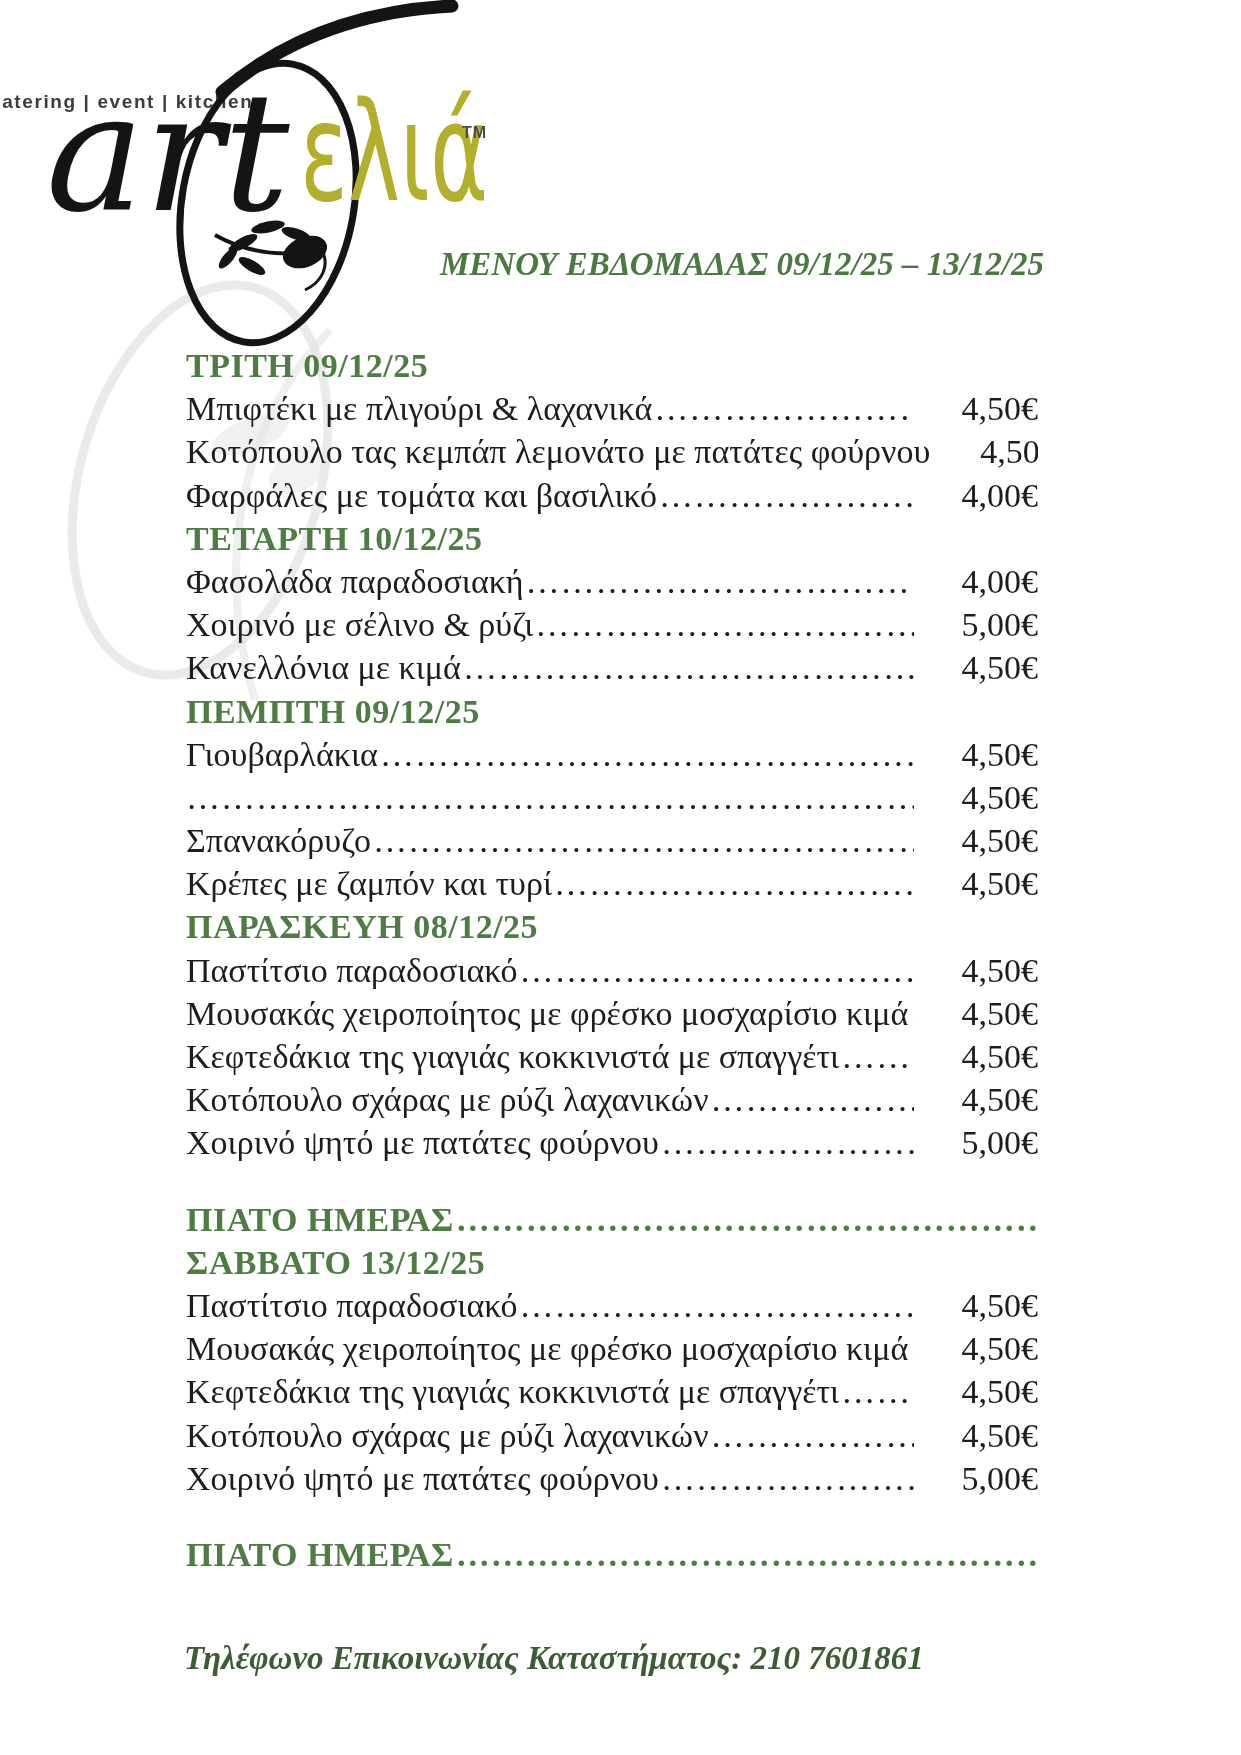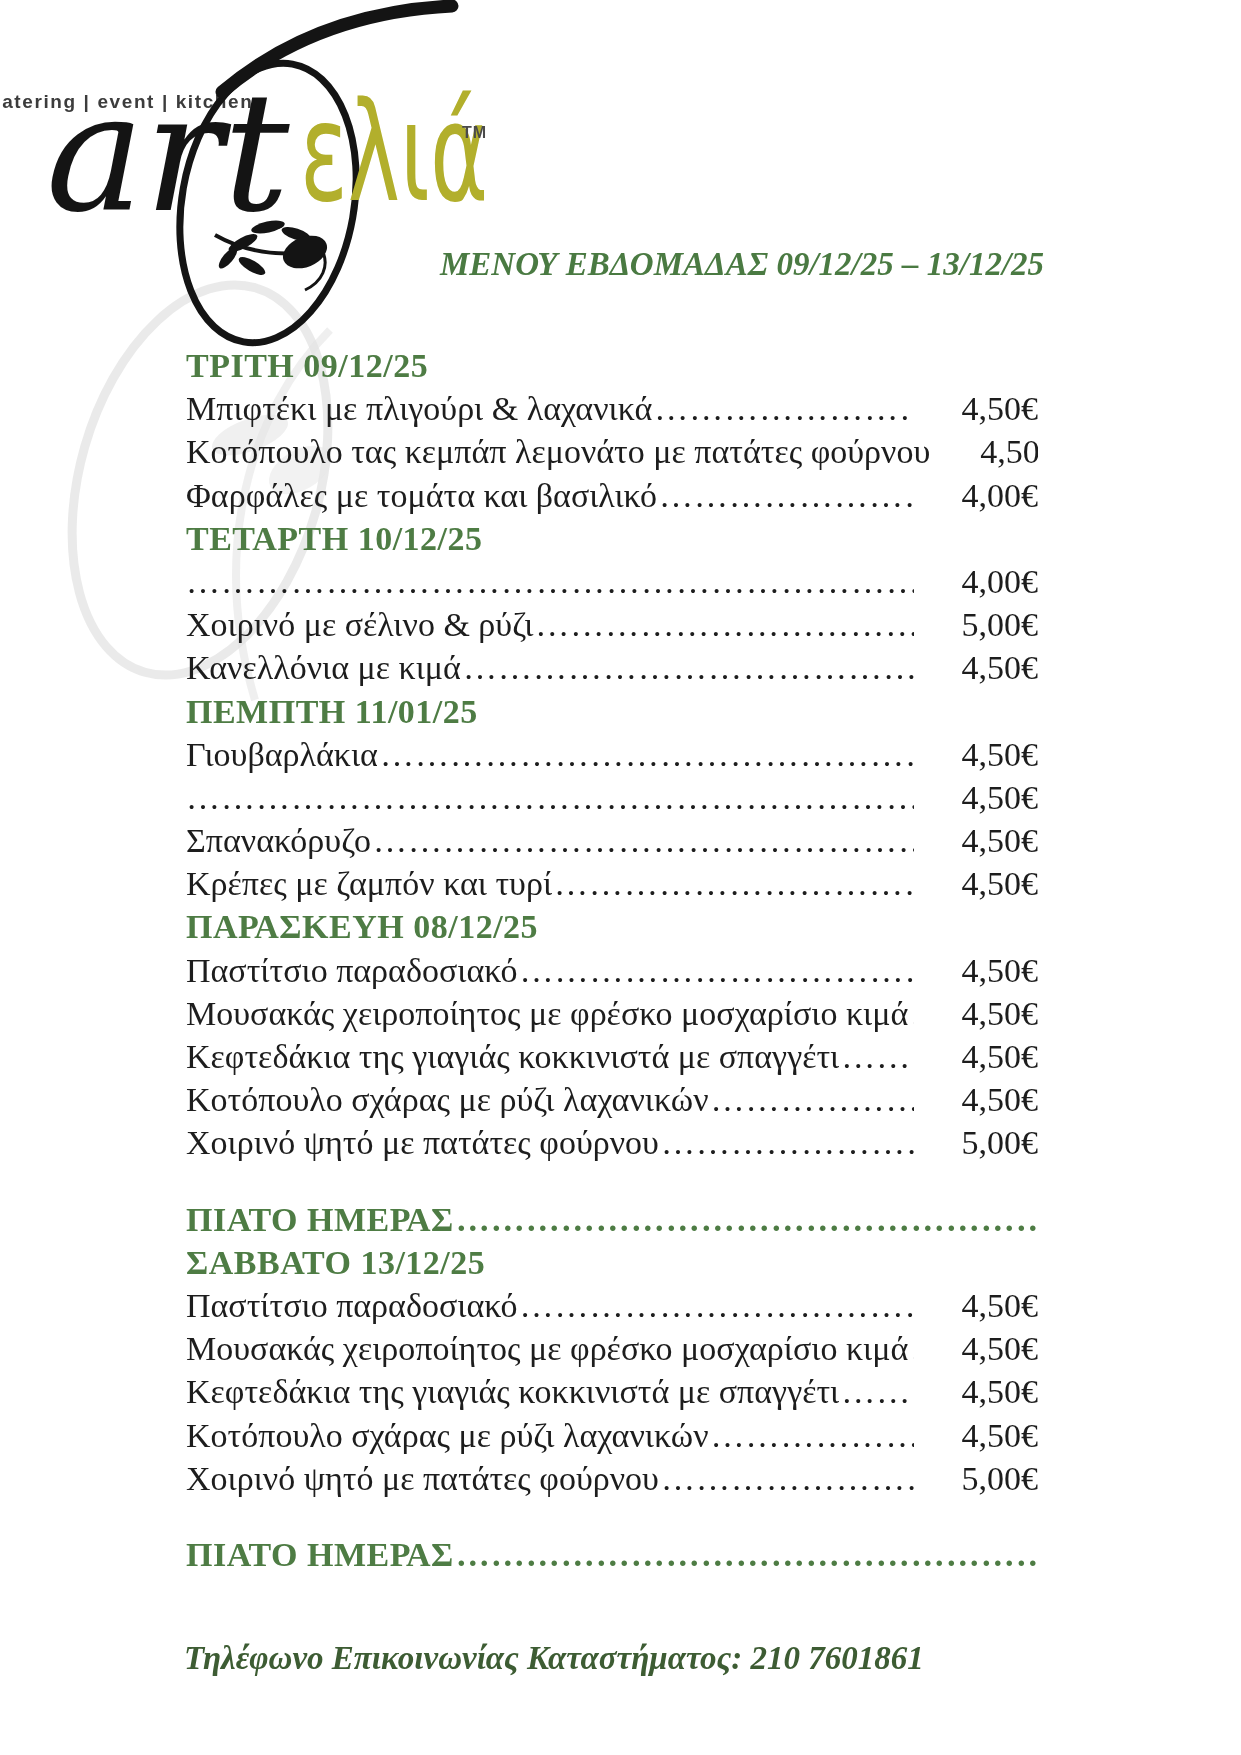--- a/index.html
+++ b/index.html
@@ -105,34 +105,35 @@
         <span class="leader">………………………………………………………………………………………………………………………………………………………………………………………………………………………………………………</span>
         <span class="item-price">4,50€</span>
       </div>
       <div class="row item-row">
         <span class="item-name">Φαρφάλες με τομάτα και βασιλικό</span>
         <span class="leader">………………………………………………………………………………………………………………………………………………………………………………………………………………………………………………</span>
         <span class="item-price">4,00€</span>
       </div>
       <div class="row day-row">ΤΕΤΑΡΤΗ 10/12/25</div>
       <div class="row item-row">
+        <span class="item-name">Φασολάδα παραδοσιακή</span>
         <span class="leader">………………………………………………………………………………………………………………………………………………………………………………………………………………………………………………</span>
         <span class="item-price">4,00€</span>
       </div>
       <div class="row item-row">
         <span class="item-name">Χοιρινό με σέλινο &amp; ρύζι</span>
         <span class="leader">………………………………………………………………………………………………………………………………………………………………………………………………………………………………………………</span>
         <span class="item-price">5,00€</span>
       </div>
       <div class="row item-row">
         <span class="item-name">Κανελλόνια με κιμά</span>
         <span class="leader">………………………………………………………………………………………………………………………………………………………………………………………………………………………………………………</span>
         <span class="item-price">4,50€</span>
       </div>
-      <div class="row day-row">ΠΕΜΠΤΗ 11/01/25</div>
+      <div class="row day-row">ΠΕΜΠΤΗ 09/12/25</div>
       <div class="row item-row">
         <span class="item-name">Γιουβαρλάκια</span>
         <span class="leader">………………………………………………………………………………………………………………………………………………………………………………………………………………………………………………</span>
         <span class="item-price">4,50€</span>
       </div>
       <div class="row item-row">
         <span class="leader">………………………………………………………………………………………………………………………………………………………………………………………………………………………………………………</span>
         <span class="item-price">4,50€</span>
       </div>
       <div class="row item-row">

